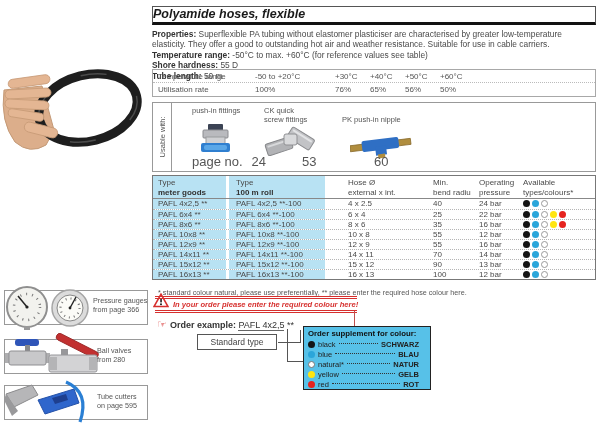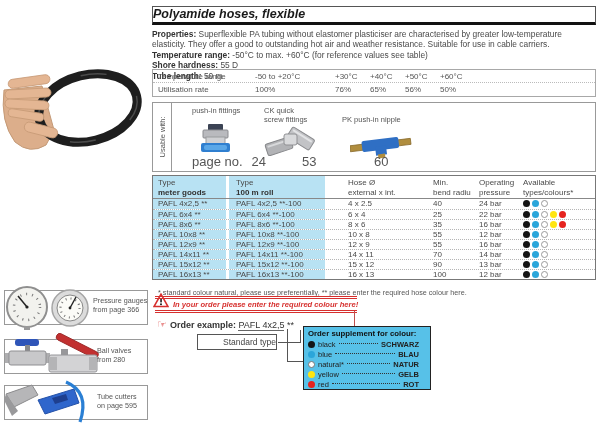--- a/index.html
+++ b/index.html
@@ -55,21 +55,21 @@
   #footnote{left:158px;top:288px;font-size:7.2px;color:#555;white-space:nowrap}
   #warning{left:155px;top:296px;width:202px;border-top:3px double #d6302e;border-bottom:3px double #d6302e;
     padding:1px 0 1px 18px;font-size:7.6px;line-height:9px;font-style:italic;font-weight:bold;color:#d6302e;white-space:nowrap}
   #warn-tri{left:153px;top:293px}
   .conn{border-color:#555}
   #conn-warning{left:354px;top:311px;height:16px;border-left:1px solid #c0504d}
   #order-line{left:157px;top:318px;font-size:9px;color:#333;white-space:nowrap}
   #order-hand{color:#d6302e;font-size:11px;margin-right:3px}
   #order-label{font-weight:bold}
   #order-code{border-bottom:1px solid #666}
-  #std-box{left:197px;top:334px;width:80px;height:16px;border:1px solid #555;font-size:8.5px;line-height:14px;text-align:right;color:#444}
+  #std-box{left:197px;top:334px;width:80px;height:16px;border:1px solid #555;font-size:8.5px;line-height:14px;text-align:center;color:#444}
   #conn-std-h{left:278px;top:342px;width:23px;border-top:1px solid #555}
   #conn-std-v{left:300px;top:330px;height:13px;border-left:1px solid #555}
   #conn-ast-v{left:287px;top:329px;height:33px;border-left:1px solid #555}
   #conn-ast-h{left:287px;top:361px;width:16px;border-top:1px solid #555}
 
   
   #colour-box{left:303px;top:326px;width:128px;height:64px;background:#57c1e8;border:1px solid #222;padding:2px 11px 0 4px}
   #colour-title{font-size:7.8px;font-weight:bold;color:#111;margin-bottom:1px;white-space:nowrap}
   .cb-row{display:flex;align-items:center;height:10px;font-size:7.5px;color:#222}
   .cb-dot{width:7px;height:7px;border-radius:50%;margin-right:3px;flex:none}

